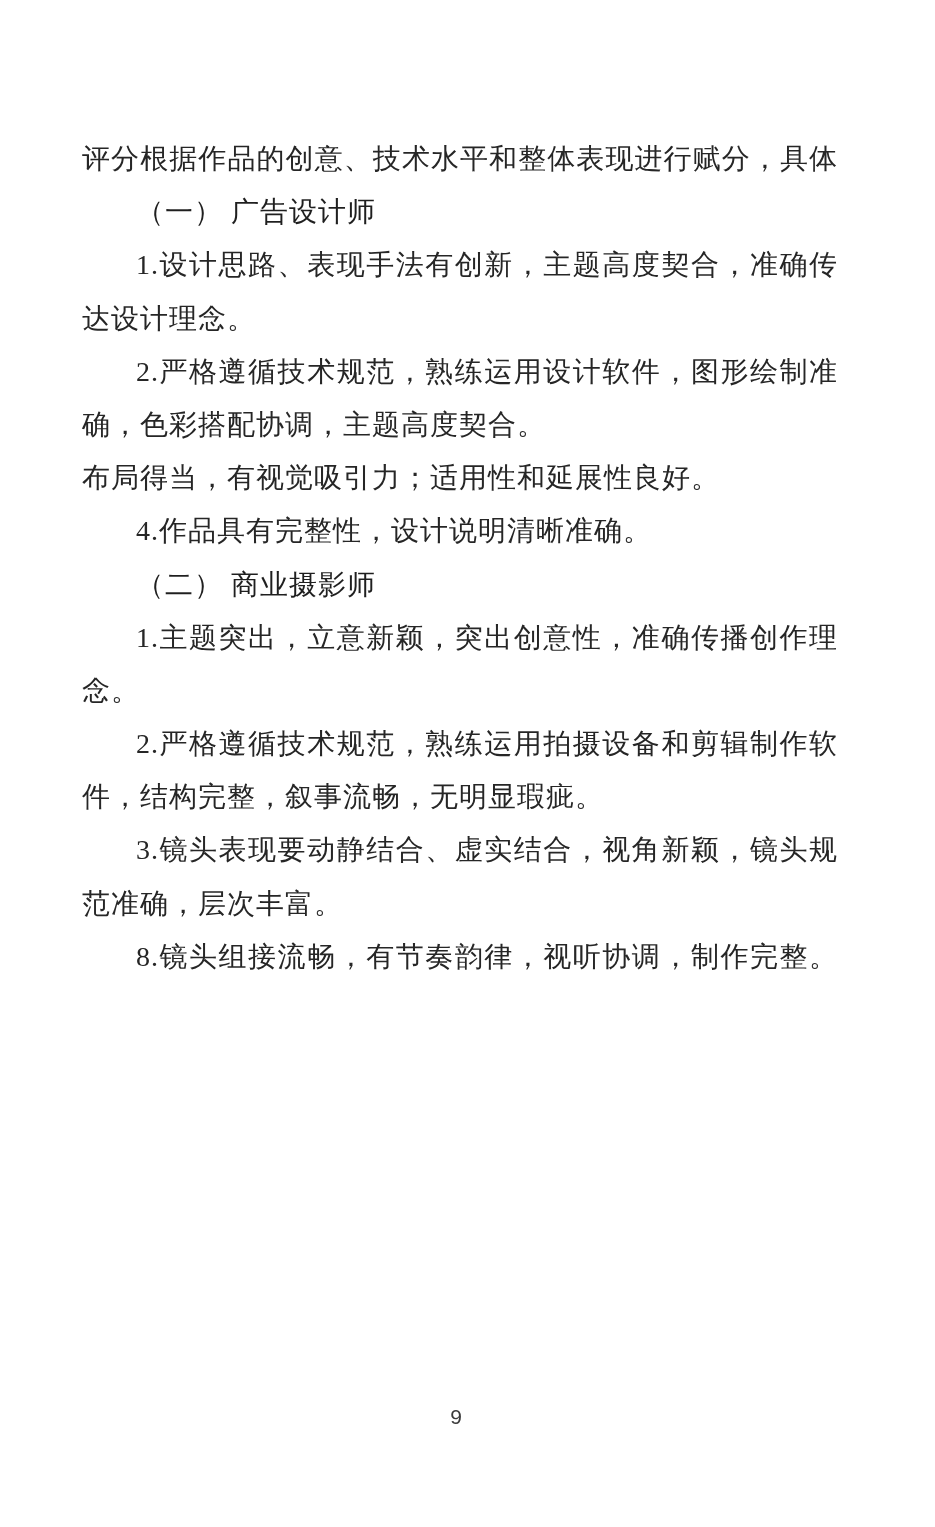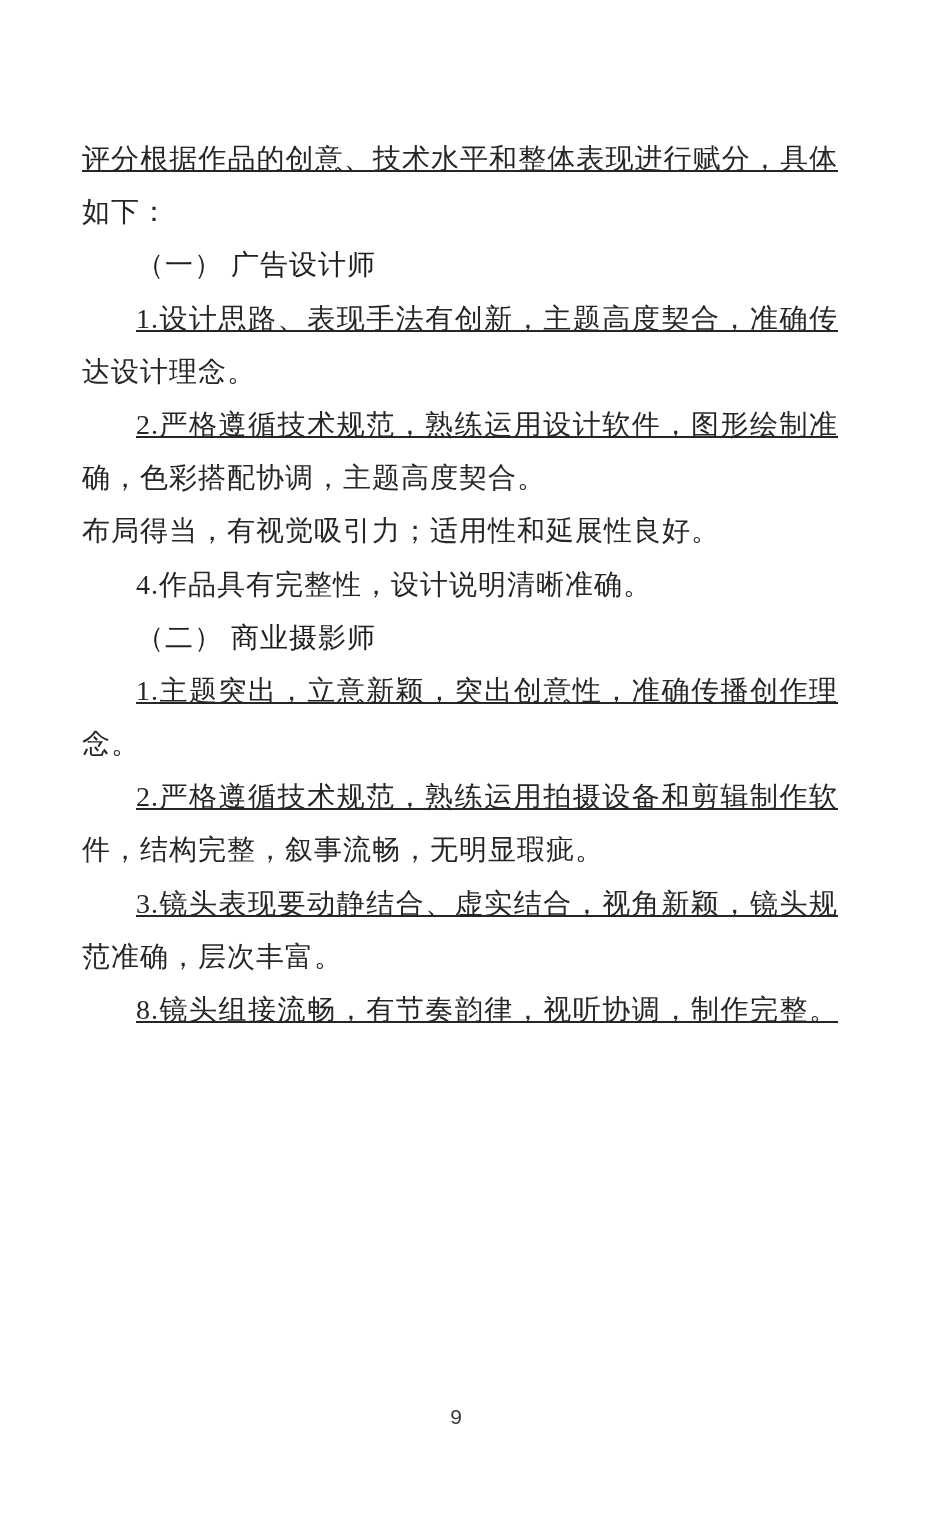--- a/index.html
+++ b/index.html
@@ -29,21 +29,20 @@
     line-height: 53.2px;
     white-space: nowrap;
     text-align: left;
   }
   
   .line.full {
     white-space: normal;
     text-align: justify;
     text-align-last: justify;
     text-justify: inter-character;
-    text-decoration: underline;
   }
   
   .line.indent {
     padding-left: 54px;
   }
   .line.heading {
     font-weight: normal;
     color: #1f1f1f;
   }
   .page-number {
@@ -57,21 +56,20 @@
     color: #3a3a3a;
   }
 </style>
 </head>
 <body>
 
 <div class="page">
 
   <div class="textblock">
     <div class="line full">评分根据作品的创意、技术水平和整体表现进行赋分，具体</div>
-    <div class="line">如下：</div>
     <div class="line heading indent">（一） 广告设计师</div>
     <div class="line full indent">1.设计思路、表现手法有创新，主题高度契合，准确传</div>
     <div class="line">达设计理念。</div>
     <div class="line full indent">2.严格遵循技术规范，熟练运用设计软件，图形绘制准</div>
     <div class="line">确，色彩搭配协调，主题高度契合。</div>
     <div class="line">布局得当，有视觉吸引力；适用性和延展性良好。</div>
     <div class="line indent">4.作品具有完整性，设计说明清晰准确。</div>
     <div class="line heading indent">（二） 商业摄影师</div>
     <div class="line full indent">1.主题突出，立意新颖，突出创意性，准确传播创作理</div>
     <div class="line">念。</div>

